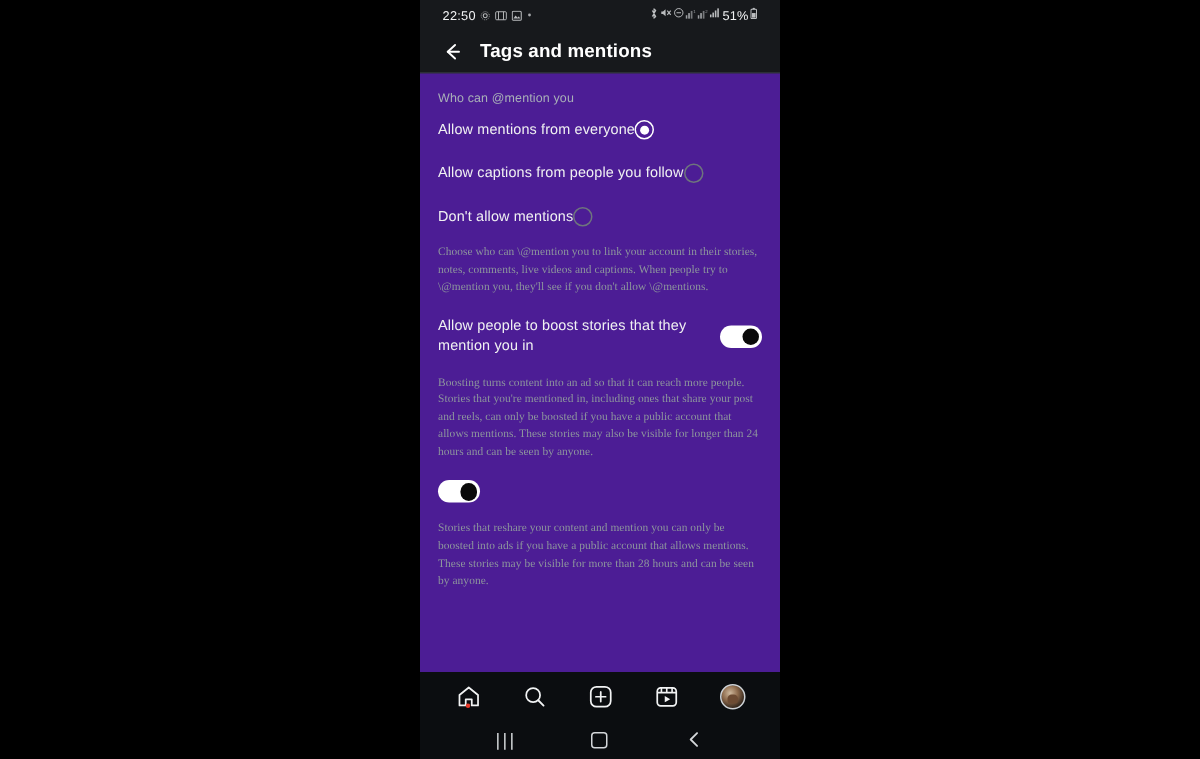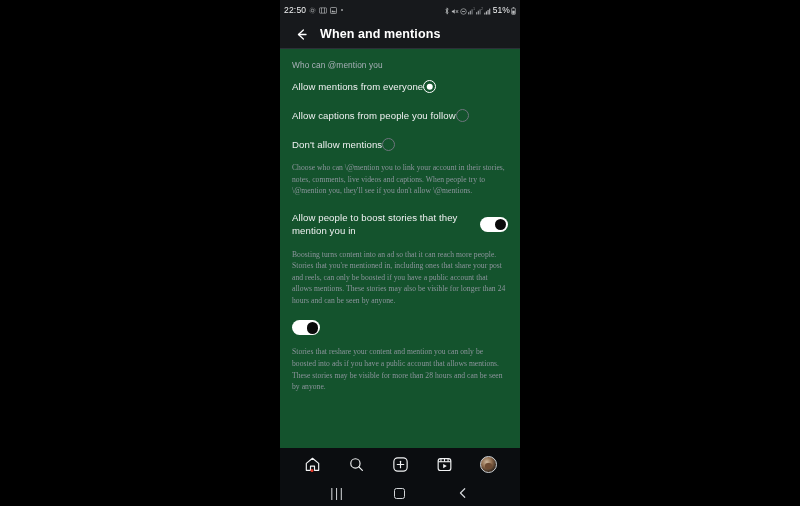--- a/index.html
+++ b/index.html
@@ -32,29 +32,29 @@
     overflow: hidden;
   }
 
   
   .statusbar {
     height: 20px;
     flex: 0 0 20px;
     background: #17191c;
     display: flex;
     align-items: center;
-    padding: 0 4px;
+    padding: 0 15px;
     color: #e8e9ea;
     font-size: 8.5px;
     letter-spacing: .1px;
   }
   .sb-left { display: flex; align-items: center; gap: 3px; }
   .sb-time { font-size: 8.5px; color: #f2f3f4; letter-spacing: .2px; }
   .sb-spacer { flex: 1 1 auto; }
-  .sb-right { display: flex; align-items: flex-end; gap: 1px; }
+  .sb-right { display: flex; align-items: flex-start; gap: 1px; }
   .sb-ico { display: inline-flex; align-items: center; justify-content: center; opacity: .82; }
   .sb-batt { font-size: 8.5px; color: #f2f3f4; margin-left: 1px; }
 
   
   .appbar {
     flex: 0 0 28px;
     height: 28px;
     background: #17191c;
     display: flex;
     align-items: center;
@@ -77,21 +77,21 @@
     margin-left: 9px;
     color: #ffffff;
     font-size: 12.5px;
     font-weight: bold;
     letter-spacing: .1px;
   }
 
   
   .content {
     flex: 1 1 auto;
-    background: #14532d;
+    background: #4c1d95;
     overflow: hidden;
     padding-top: 8px;
   }
 
   .section-label {
     color: #a9b0b8;
     font-size: 8.3px;
     padding: 4px 12px 2px 12px;
     letter-spacing: .1px;
   }
@@ -333,21 +333,21 @@
       </div>
     </div>
 
     <div class="appbar">
       <div class="back-btn">
         <svg width="15" height="15" viewBox="0 0 20 20">
           <path d="M12.5 4 L6 10 L12.5 16" fill="none" stroke="#ffffff" stroke-width="1.7" stroke-linecap="round" stroke-linejoin="round"></path>
           <line x1="6" y1="10" x2="16" y2="10" stroke="#ffffff" stroke-width="1.7" stroke-linecap="round"></line>
         </svg>
       </div>
-      <div class="appbar-title">When and mentions</div>
+      <div class="appbar-title">Tags and mentions</div>
     </div>
 
     <div class="content">
 
       <div class="section-label">Who can @mention you</div>
 
       <div class="opt-row">
         <span class="opt-label">Allow mentions from everyone</span>
         <span class="radio on"></span>
       </div>

